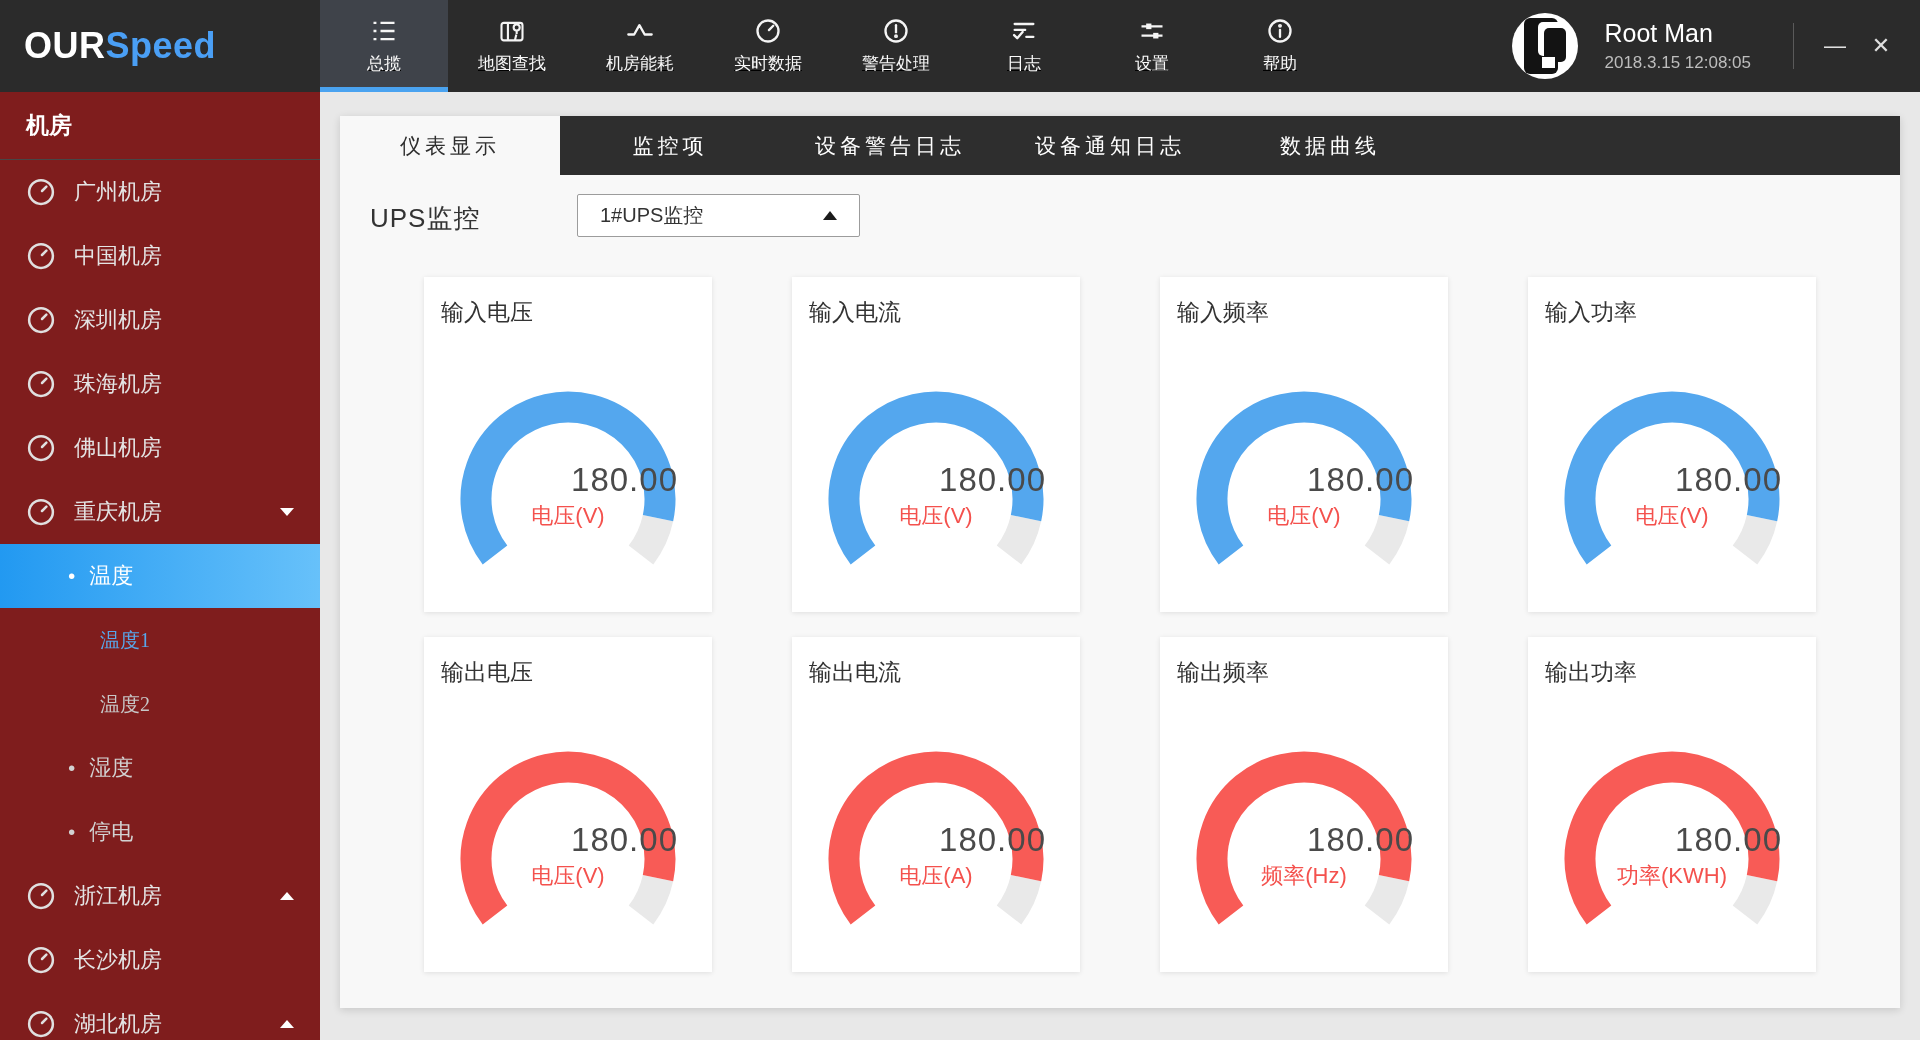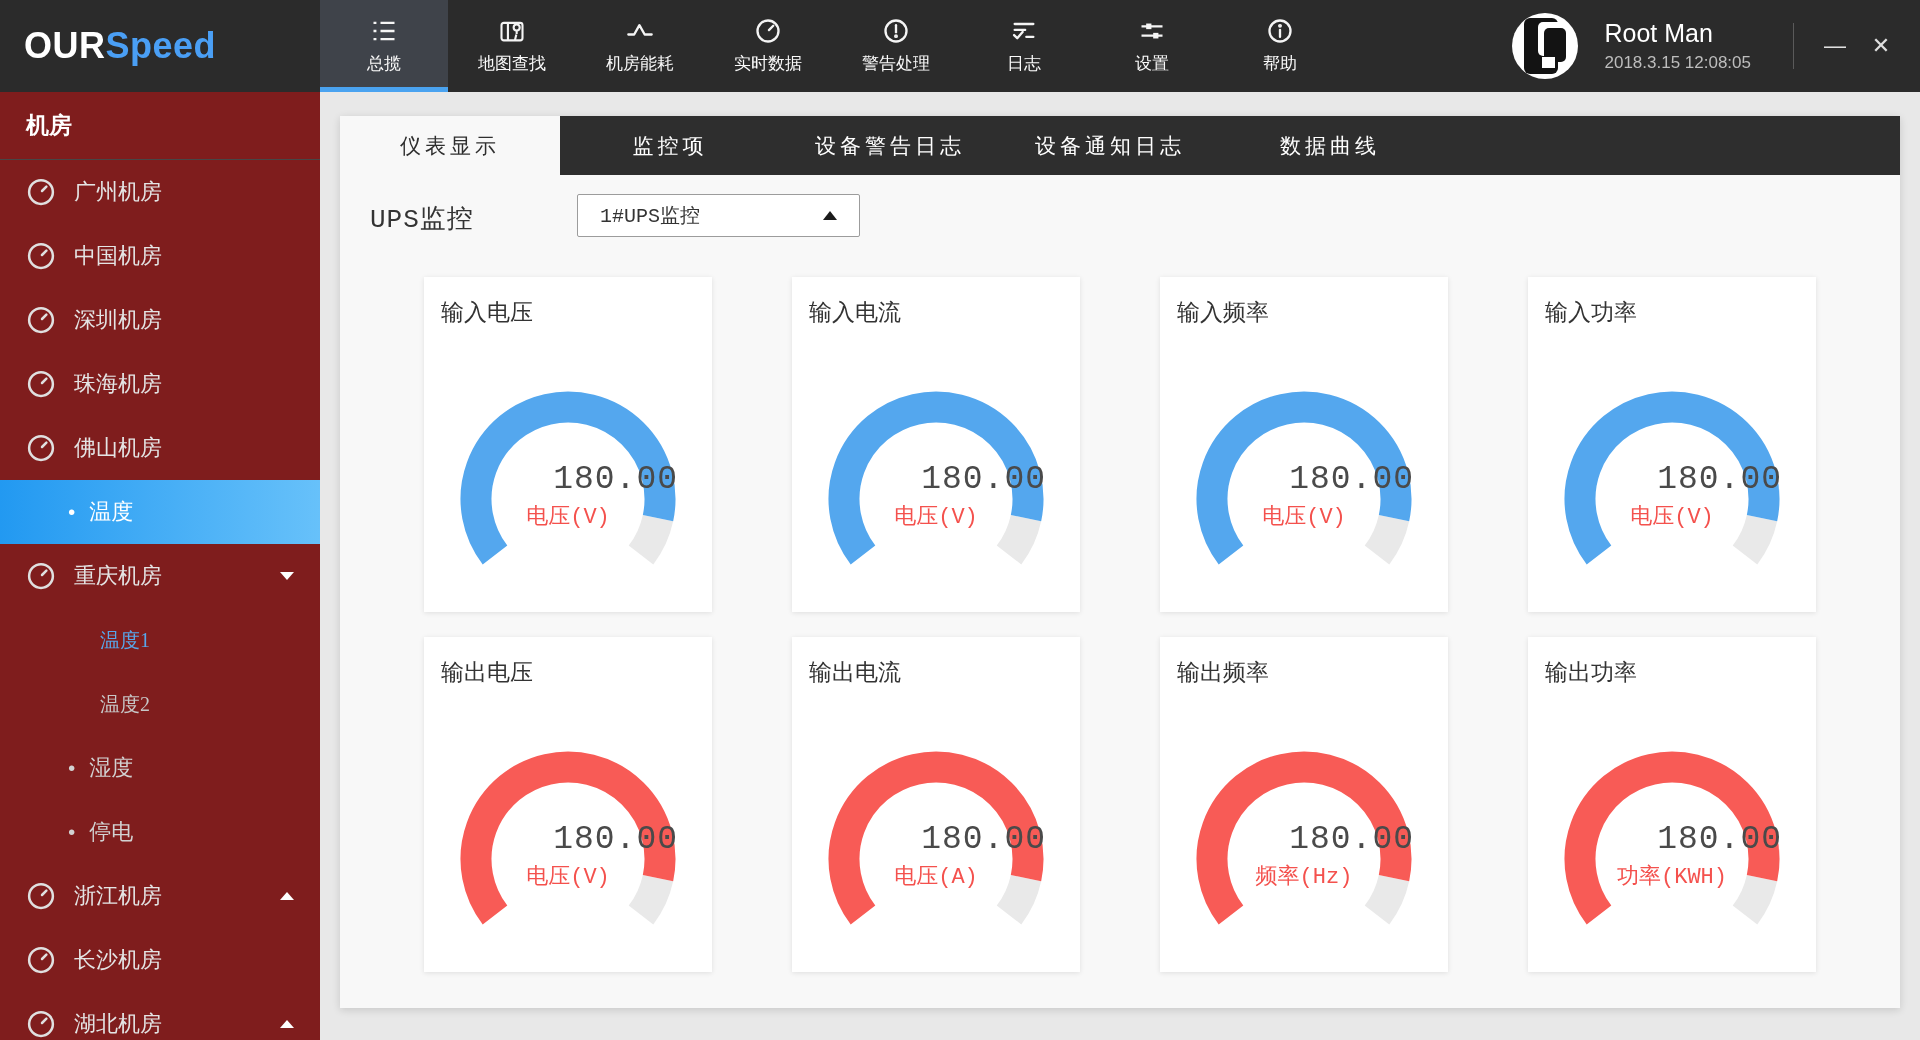--- a/index.html
+++ b/index.html
@@ -4,21 +4,21 @@
 <style>
   * { margin:0; padding:0; box-sizing:border-box; }
   html,body { width:1920px; height:1040px; overflow:hidden; }
   body { font-family:"Liberation Sans", sans-serif; background:#e8e8e8; position:relative; }
 
   
   .header { position:absolute; top:0; left:0; width:1920px; height:92px; background:#2b2b2b; display:flex; z-index:20; }
   .logo { width:320px; display:flex; align-items:center; padding-left:24px; font-size:36px; font-weight:bold; color:#fff; letter-spacing:0.5px; }
   .logo .accent { color:#4a9ff5; }
   .nav { display:flex; height:92px; }
-  .nav-item { width:128px; height:92px; display:flex; flex-direction:column; align-items:center; justify-content:center; gap:7px; position:relative; cursor:pointer; }
+  .nav-item { width:128px; height:92px; display:flex; flex-direction:column; align-items:center; justify-content:center; gap:7px; position:relative; cursor:pointer;text-decoration:underline; }
   .nav-item.active { background:#3f434a; }
   .nav-item.active::after { content:""; position:absolute; left:0; bottom:0; width:100%; height:5px; background:#4aa3f0; }
   .nav-icon { width:28px; height:28px; display:block; }
   .nav-icon svg { width:28px; height:28px; display:block; }
   .nav-label { font-size:17px; color:#fafafa; }
   .user-area { position:absolute; right:0; top:0; height:92px; display:flex; align-items:center; padding-right:16px; }
   .avatar { width:66px; height:66px; border-radius:50%; background:#fff; position:relative; overflow:hidden; margin-right:26px; }
   .av-b1 { position:absolute; left:12px; top:5px; width:34px; height:56px; background:#131313; border-radius:6px; }
   .av-w1 { position:absolute; left:26px; top:9px; width:26px; height:34px; background:#fff; border-radius:5px; }
   .av-b2 { position:absolute; left:32px; top:15px; width:22px; height:34px; background:#131313; border-radius:5px; }
@@ -38,21 +38,21 @@
   .caret { position:absolute; right:26px; width:0; height:0; border-left:7px solid transparent; border-right:7px solid transparent; }
   .caret.down { border-top:8px solid #fff; }
   .caret.up { border-bottom:8px solid #fff; }
   .sb-item.sub1 { padding-left:66px; color:#d2d2d2; }
   .sb-item.sub1::before { content:"·"; font-size:34px; font-weight:bold; margin-right:12px; line-height:0; }
   .sb-item.sub1.active { background:linear-gradient(90deg,#2299f1,#67c1fa); color:#fff; }
   .sb-item.sub2 { padding-left:100px; font-size:20px; color:#c7c7c7; }
   .sb-item.sub2.hl { color:#58a6ea; }
 
   
-  .content { position:absolute; left:320px; top:92px; width:1600px; height:948px; background:#e8e8e8;font-family:Liberation Mono, monospace; }
+  .content { position:absolute; left:320px; top:92px; width:1600px; height:948px; background:#e8e8e8; }
   .panel { position:absolute; left:20px; top:24px; width:1560px; height:892px; background:#f8f8f8; box-shadow:0 2px 8px rgba(0,0,0,0.14); }
   .tabbar { display:flex; height:59px; background:#2e2e2e; }
   .tab { width:220px; height:59px; display:flex; align-items:center; justify-content:center; font-size:21px; letter-spacing:4px; color:#fff; cursor:pointer; }
   .tab.active { background:#f8f8f8; color:#2e2e2e; }
   .group-label { position:absolute; left:30px; top:85px; font-size:26px; color:#333; letter-spacing:1px; }
   .selector { position:absolute; left:237px; top:78px; width:283px; height:43px; background:#fff; border:1px solid #9c9c9c; border-radius:2px; display:flex; align-items:center; justify-content:space-between; padding:0 22px; font-size:20px; color:#333; cursor:pointer; }
   .sel-caret { width:0; height:0; border-left:7px solid transparent; border-right:7px solid transparent; border-bottom:9px solid #1a1a1a; }
 
   .cards { position:absolute; left:84px; top:161px; display:grid; grid-template-columns:repeat(4,288px); column-gap:80px; row-gap:25px; }
   .card { width:288px; height:335px; background:#fff; box-shadow:0 1px 5px rgba(0,0,0,0.10); position:relative; }
@@ -209,32 +209,32 @@
   </div>
   <div class="sb-item">
     <span class="sb-icon">
         <svg viewBox="0 0 24 24" fill="none" stroke="#e0e0e0" stroke-width="2" stroke-linecap="round">
           <circle cx="12" cy="12" r="9.5"></circle>
           <path d="M12.8 11.2L16.3 7.7"></path>
         </svg>
       </span>
     <span>佛山机房</span>
   </div>
+  <div class="sb-item">
+    <span class="sb-icon">
+        <svg viewBox="0 0 24 24" fill="none" stroke="#e0e0e0" stroke-width="2" stroke-linecap="round">
+          <circle cx="12" cy="12" r="9.5"></circle>
+          <path d="M12.8 11.2L16.3 7.7"></path>
+        </svg>
+      </span>
+    <span>重庆机房</span>
+    <span class="caret down"></span>
+  </div>
   <div class="sb-item sub1 active">
     <span>温度</span>
-  </div>
-  <div class="sb-item">
-    <span class="sb-icon">
-        <svg viewBox="0 0 24 24" fill="none" stroke="#e0e0e0" stroke-width="2" stroke-linecap="round">
-          <circle cx="12" cy="12" r="9.5"></circle>
-          <path d="M12.8 11.2L16.3 7.7"></path>
-        </svg>
-      </span>
-    <span>重庆机房</span>
-    <span class="caret down"></span>
   </div>
   <div class="sb-item sub2 hl">
     <span>温度1</span>
   </div>
   <div class="sb-item sub2">
     <span>温度2</span>
   </div>
   <div class="sb-item sub1">
     <span>湿度</span>
   </div>

